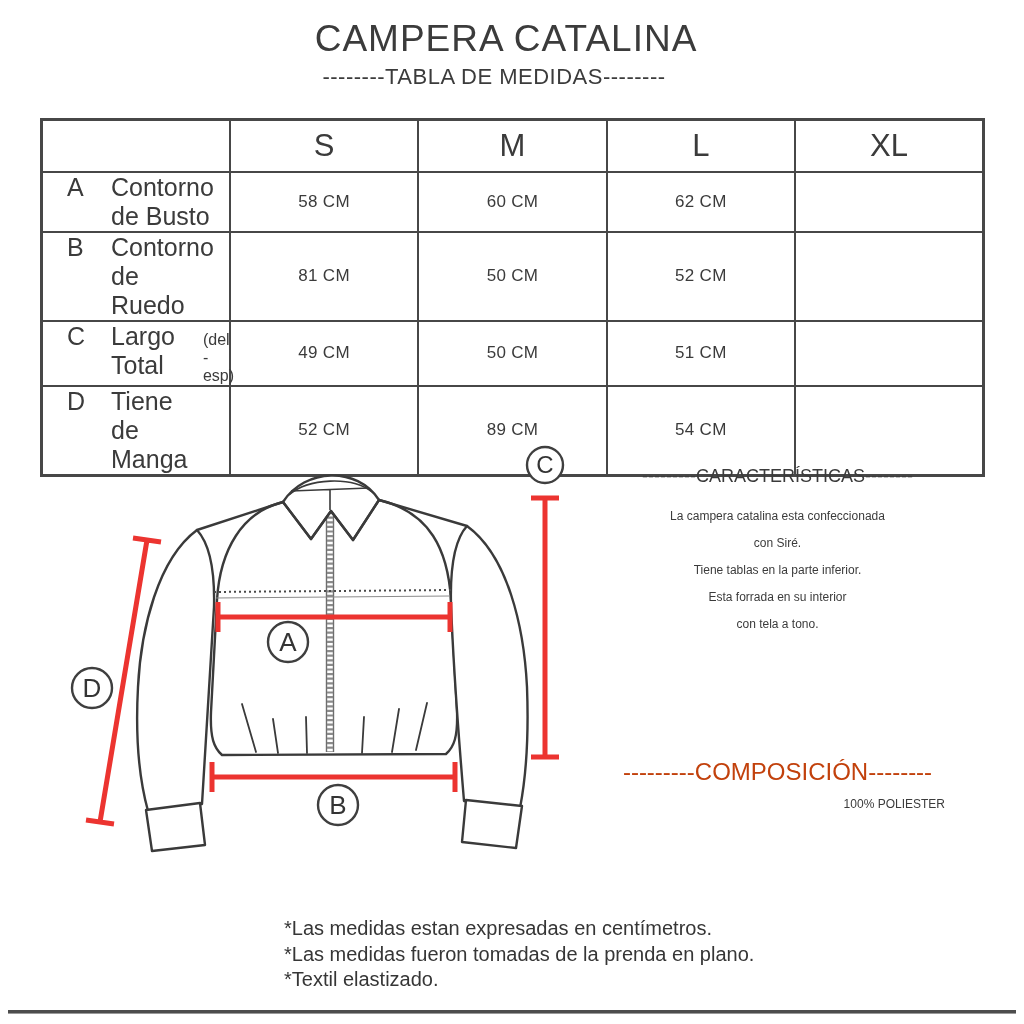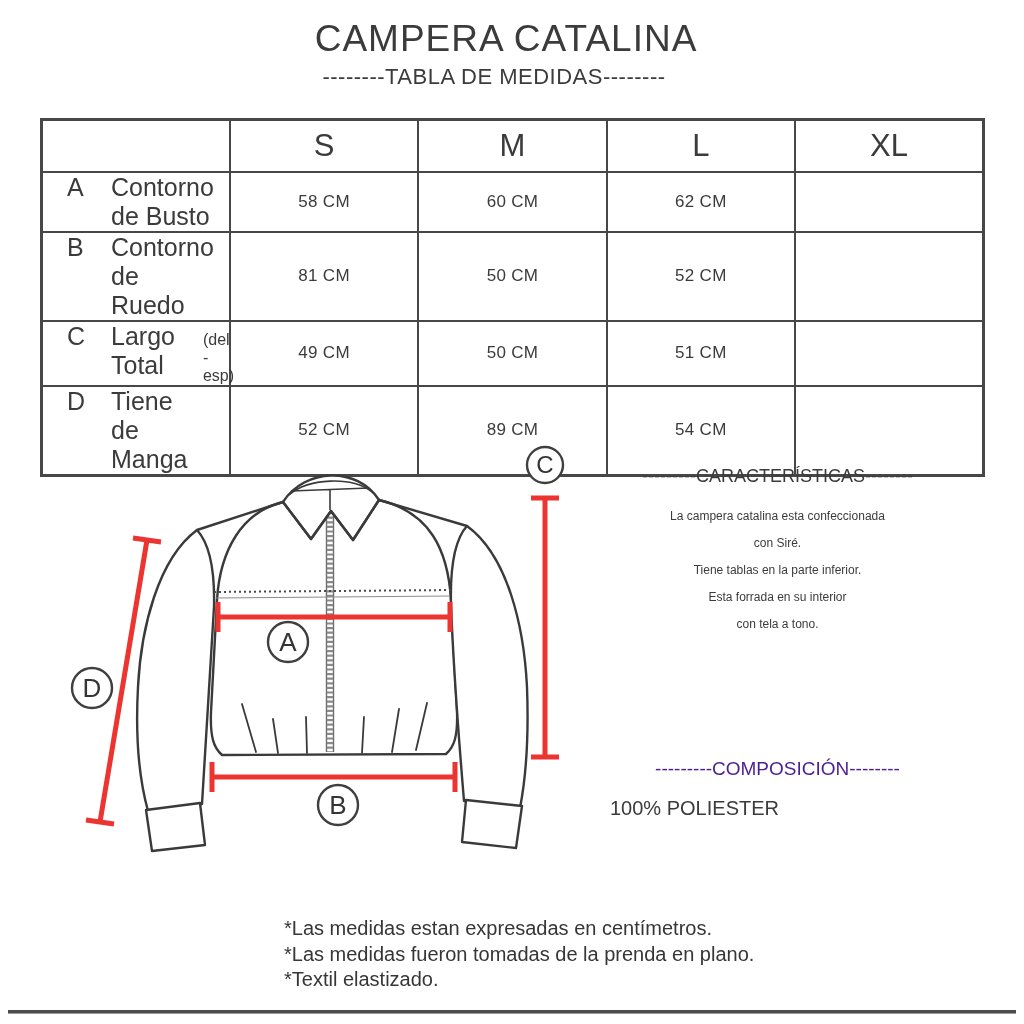--- a/index.html
+++ b/index.html
@@ -23,22 +23,22 @@
   .lbl-inner{display:flex;align-items:baseline;padding-left:24px;font-size:25px;color:#3b3b3b;}
   .row-key{width:44px;flex:0 0 44px;}
   .row-note{font-size:16px;margin-left:28px;color:#3b3b3b;}
   td.val{text-align:center;vertical-align:middle;font-size:17px;color:#3b3b3b;letter-spacing:.3px;border-radius:28px;}
   tr.hdr{height:52px;} tr.data{height:54px;}
 
   
   .carac-title{left:610px;top:466px;width:335px;text-align:center;font-size:18px;color:#3b3b3b;}
   .carac-text{left:600px;top:503px;width:355px;text-align:center;font-size:12px;
               line-height:27px;white-space:pre-line;color:#3b3b3b;}
-  .comp-title{left:610px;top:758px;width:335px;text-align:center;font-size:19px;color:#4c1d95;}
-  .comp-value{left:610px;top:797px;width:335px;text-align:left;font-size:20px;color:#3b3b3b;}
+  .comp-title{left:610px;top:758px;width:335px;text-align:center;font-size:24px;color:#c2410c;}
+  .comp-value{left:610px;top:797px;width:335px;text-align:right;font-size:12px;color:#3b3b3b;}
 
   
   .footnotes{left:284px;top:916px;width:520px;font-size:20px;line-height:25.5px;
              white-space:pre-line;color:#363636;}
 
   
   .bottom-rule{left:8px;top:1010px;width:1008px;height:0;
                border-top:3px solid #4d4d4d;border-bottom:1px solid #9a9a9a;}
 
   

